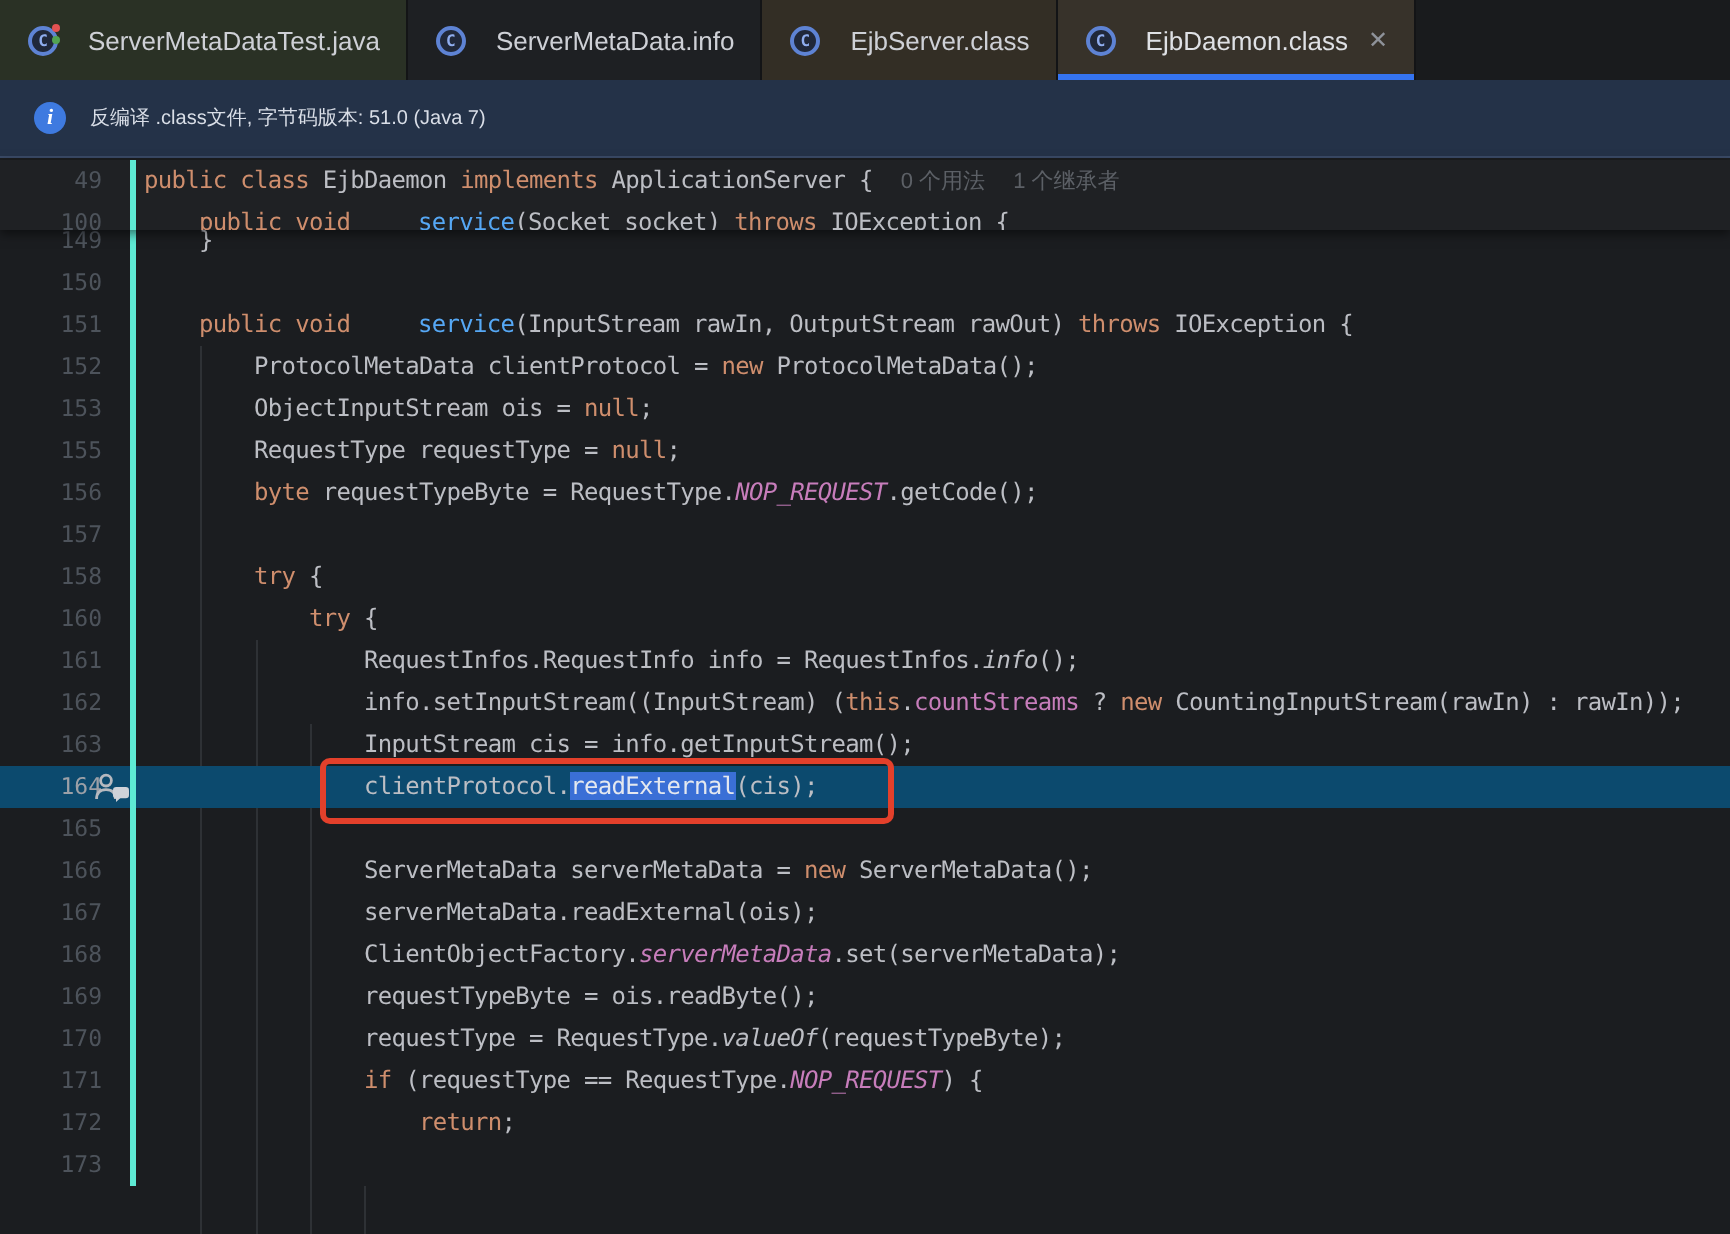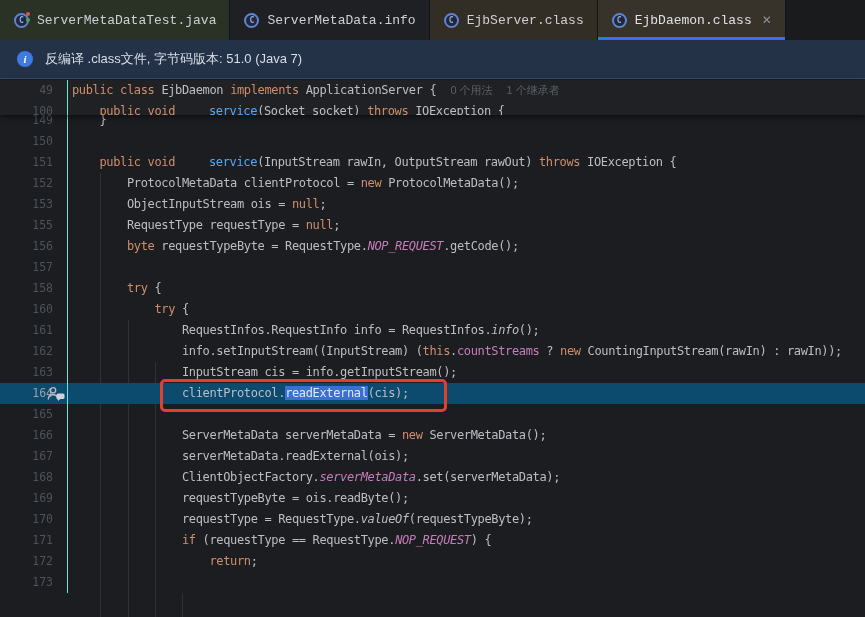--- a/index.html
+++ b/index.html
@@ -8,44 +8,44 @@
 
   
   #tabbar{position:absolute;left:0;top:0;width:865px;height:40px;background:#191B1D;display:flex;}
   .tab{position:relative;height:40px;display:flex;align-items:center;padding:0 13px;box-sizing:border-box;
        border-right:1px solid #131416;color:#CED0D6;font-size:13px;cursor:default;flex:0 0 auto;}
   .tab.t-green{background:#2A3125;}
   .tab.t-plain{background:#1E2023;}
   .tab.t-brown{background:#332E25;}
   .tab.active{background:#37322A;color:#DFE1E5;}
   .tab.active::after{content:"";position:absolute;left:0;right:0;bottom:0;height:3px;background:#3574F0;}
-  .tab .label{margin-left:7px;white-space:nowrap;font-family:Liberation Mono, monospace;}
+  .tab .label{margin-left:14px;white-space:nowrap;}
   .classicon{position:relative;width:17px;height:17px;flex:0 0 17px;}
   .classicon .ring{position:absolute;left:1px;top:1px;width:11px;height:11px;border:2px solid #5E83D4;
        border-radius:50%;background:#20283A;color:#8FADEE;font-size:8px;font-weight:bold;
        display:flex;align-items:center;justify-content:center;font-family:"DejaVu Sans Mono",monospace;}
   .dot{position:absolute;width:4px;height:4px;border-radius:50%;}
   .dot.red{background:#E35252;right:0;top:0;}
   .dot.green{background:#52A352;right:0;top:6px;}
   .closex{margin-left:10px;color:#8E9299;font-size:12px;line-height:12px;}
 
   
   #banner{position:absolute;left:0;top:40px;width:865px;height:39px;background:#243248;
           border-bottom:1px solid #3A4A66;box-sizing:border-box;display:flex;align-items:center;}
   #banner .info{width:16px;height:16px;border-radius:50%;background:#3E7AE0;color:#fff;
           font-size:11px;font-weight:bold;font-family:"Liberation Serif",serif;font-style:italic;
           display:flex;align-items:center;justify-content:center;margin:0 12px 0 17px;flex:0 0 16px;}
-  #banner .btext{color:#D9DEE7;font-size:13px;}
+  #banner .btext{color:#D9DEE7;font-size:10px;}
 
   
   #editor{position:absolute;left:0;top:80px;width:865px;height:537px;}
   .row{display:flex;height:21px;line-height:21px;position:relative;}
   .row .num{width:68px;flex:0 0 68px;box-sizing:border-box;text-align:right;padding-right:14px;
         color:#4D535B;font:11.5px "DejaVu Sans Mono",monospace;line-height:21px;
-        border-right:1px solid #5eead4;position:relative;}
+        border-right:3px solid #5eead4;position:relative;}
   .row .code{white-space:pre;font:12px "DejaVu Sans Mono",monospace;letter-spacing:-0.35px;
         line-height:21px;color:#BCBEC4;padding-left:4px;}
   .row.caret{background:#0c4a6e;}
   .row.caret .num{color:#9CA0A7;}
 
   .tok-k{color:#CF8E6D;}
   .tok-d{color:#BCBEC4;}
   .tok-m{color:#56A8F5;margin-left:27px;}
   .tok-f{color:#C77DBB;}
   .tok-sf{color:#C77DBB;font-style:italic;}

